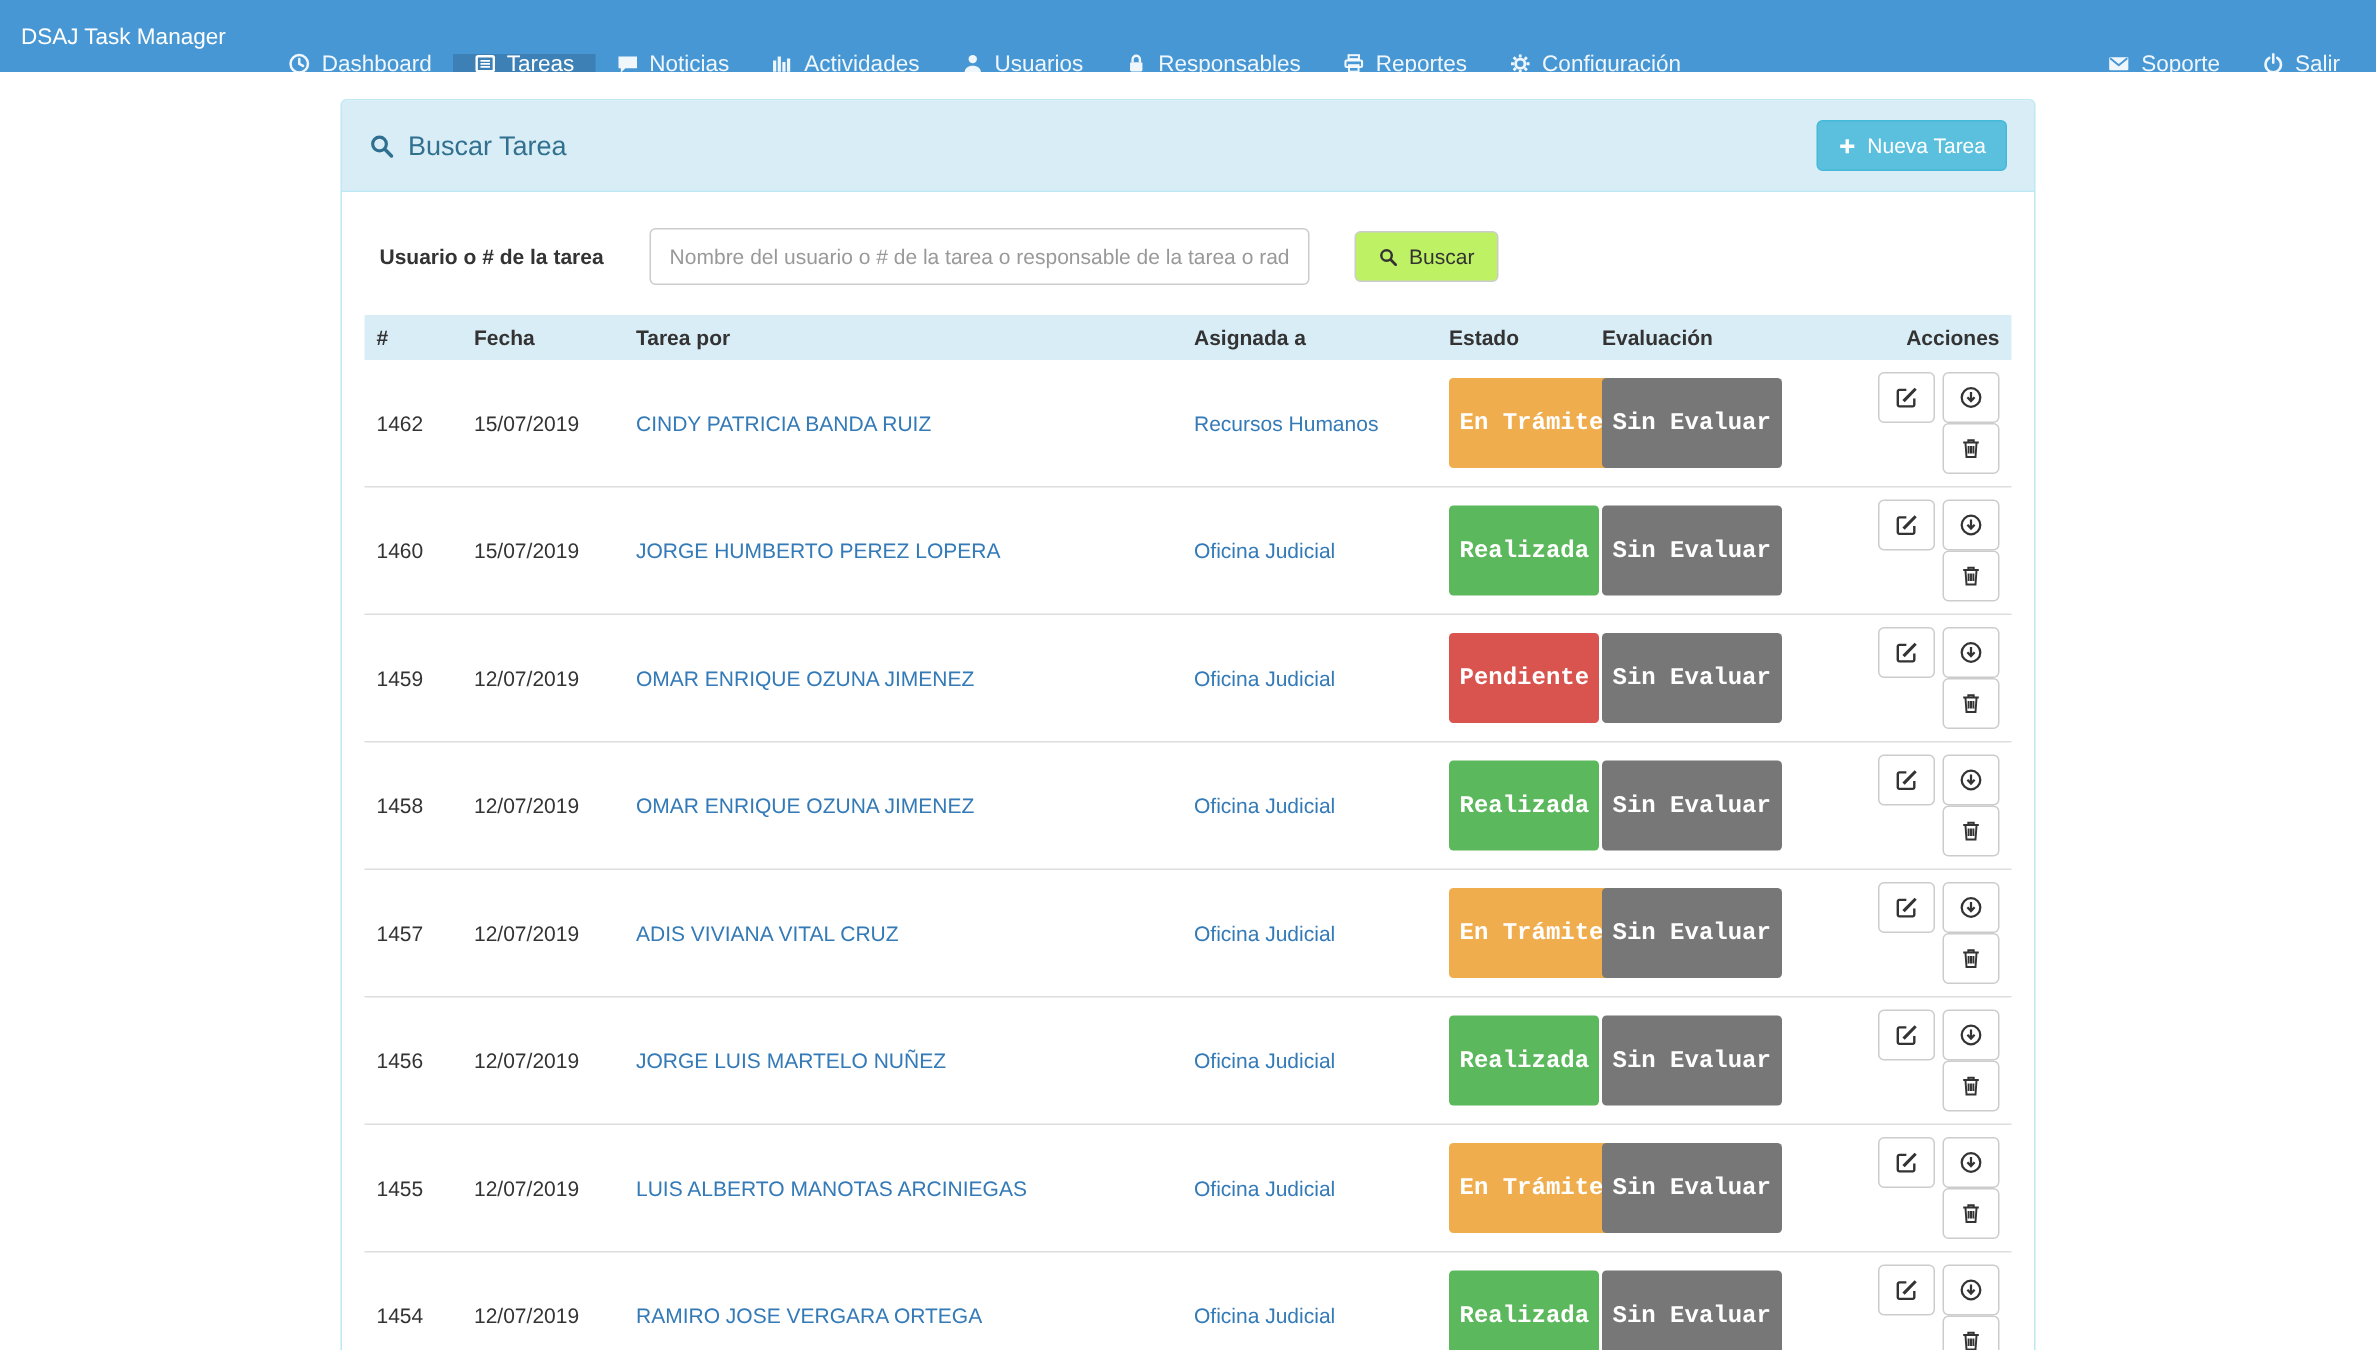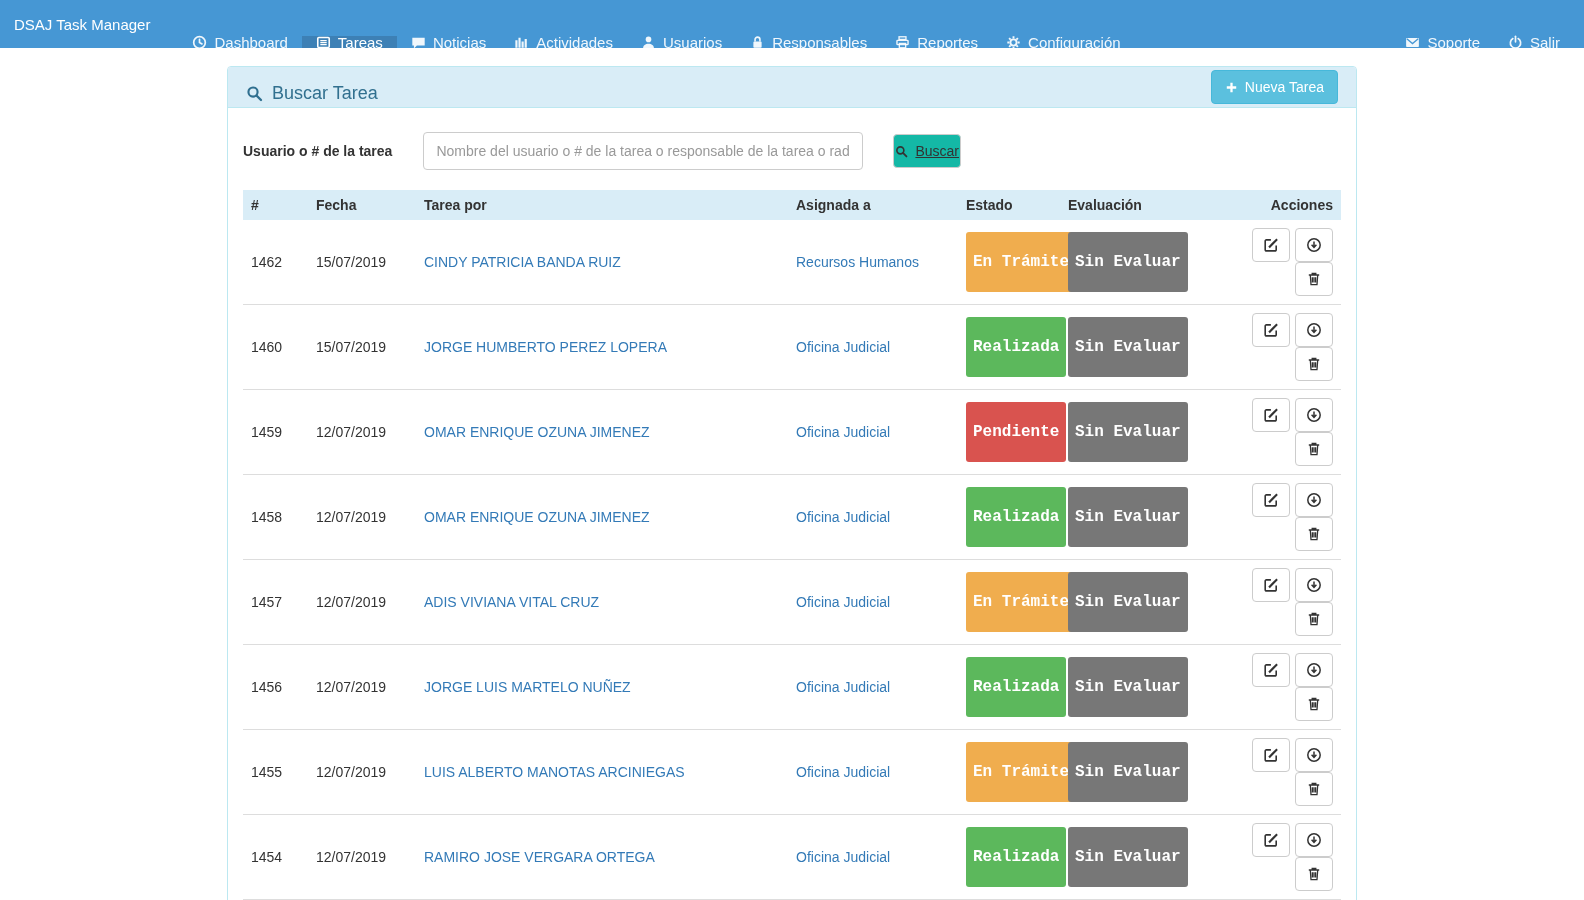--- a/index.html
+++ b/index.html
@@ -22,37 +22,37 @@
   .nav-item .icn{display:inline-flex;width:15px;height:15px;}
   .icn svg{width:100%;height:100%;display:block;}
 
   
   .content{min-height:800px;padding-top:18px;}
   .container{width:1130px;margin:0 auto;}
 
   
   .panel{border:1px solid var(--panel-border);border-radius:4px;background:#fff;min-height:780px;}
   .panel-heading{background:var(--panel-heading-bg);border-bottom:1px solid var(--panel-border);
-    border-radius:3px 3px 0 0;padding:3px 18px;display:flex;align-items:flex-end;justify-content:space-between;}
+    border-radius:3px 3px 0 0;padding:13px 18px;display:flex;align-items:center;justify-content:space-between;}
   .panel-title{display:flex;align-items:center;gap:9px;font-size:18px;color:var(--heading-text);}
   .panel-title .icn{width:17px;height:17px;color:#2f6f8f;}
   .btn-info{display:inline-flex;align-items:center;gap:7px;background:var(--info-button);
     border:1px solid var(--info-button-border);color:#fff;font-size:14px;padding:8px 13px;border-radius:4px;cursor:pointer;
     font-family:"Liberation Sans",sans-serif;}
   .btn-info .icn{width:13px;height:13px;}
   .panel-body{padding:15px;}
 
   
   .search-row{display:flex;align-items:center;margin:9px 0 20px;}
-  .search-label{font-weight:bold;white-space:nowrap;}
+  .search-label{font-weight:bold;margin-left:10px;white-space:nowrap;}
   .search-input{width:440px;height:38px;margin-left:31px;padding:6px 12px;border:1px solid #ccc;border-radius:4px;
     font-size:14px;color:#555;font-family:"Liberation Sans",sans-serif;}
   .search-input::placeholder{color:#999;}
-  .btn-default{display:inline-flex;align-items:center;gap:7px;background:#14b8a6;border:1px solid #ccc;color:#333;
-    font-size:14px;padding:8px 1px;border-radius:4px;margin-left:30px;cursor:pointer;font-family:"Liberation Sans",sans-serif;text-decoration:underline;}
+  .btn-default{display:inline-flex;align-items:center;gap:7px;background:#bef264;border:1px solid #ccc;color:#333;
+    font-size:14px;padding:8px 15px;border-radius:4px;margin-left:30px;cursor:pointer;font-family:"Liberation Sans",sans-serif;}
   .btn-default .icn{width:13px;height:13px;}
 
   
   table{width:100%;border-collapse:collapse;table-layout:fixed;}
   thead th{background:var(--panel-heading-bg);text-align:left;font-weight:bold;padding:7px 8px;font-size:14px;color:#333;}
   thead th.right, td.right{text-align:right;}
   tbody td{padding:8px;height:50px;vertical-align:middle;border-bottom:1px solid #ddd;font-size:14px;}
   a.cell-link{color:var(--link);text-decoration:none;cursor:pointer;}
   .label{display:inline-block;padding:21px 7px;font-size:16px;font-weight:bold;color:#fff;border-radius:3px;white-space:nowrap;font-family:Liberation Mono, monospace;}
   .label-warning{background:var(--warning);}

